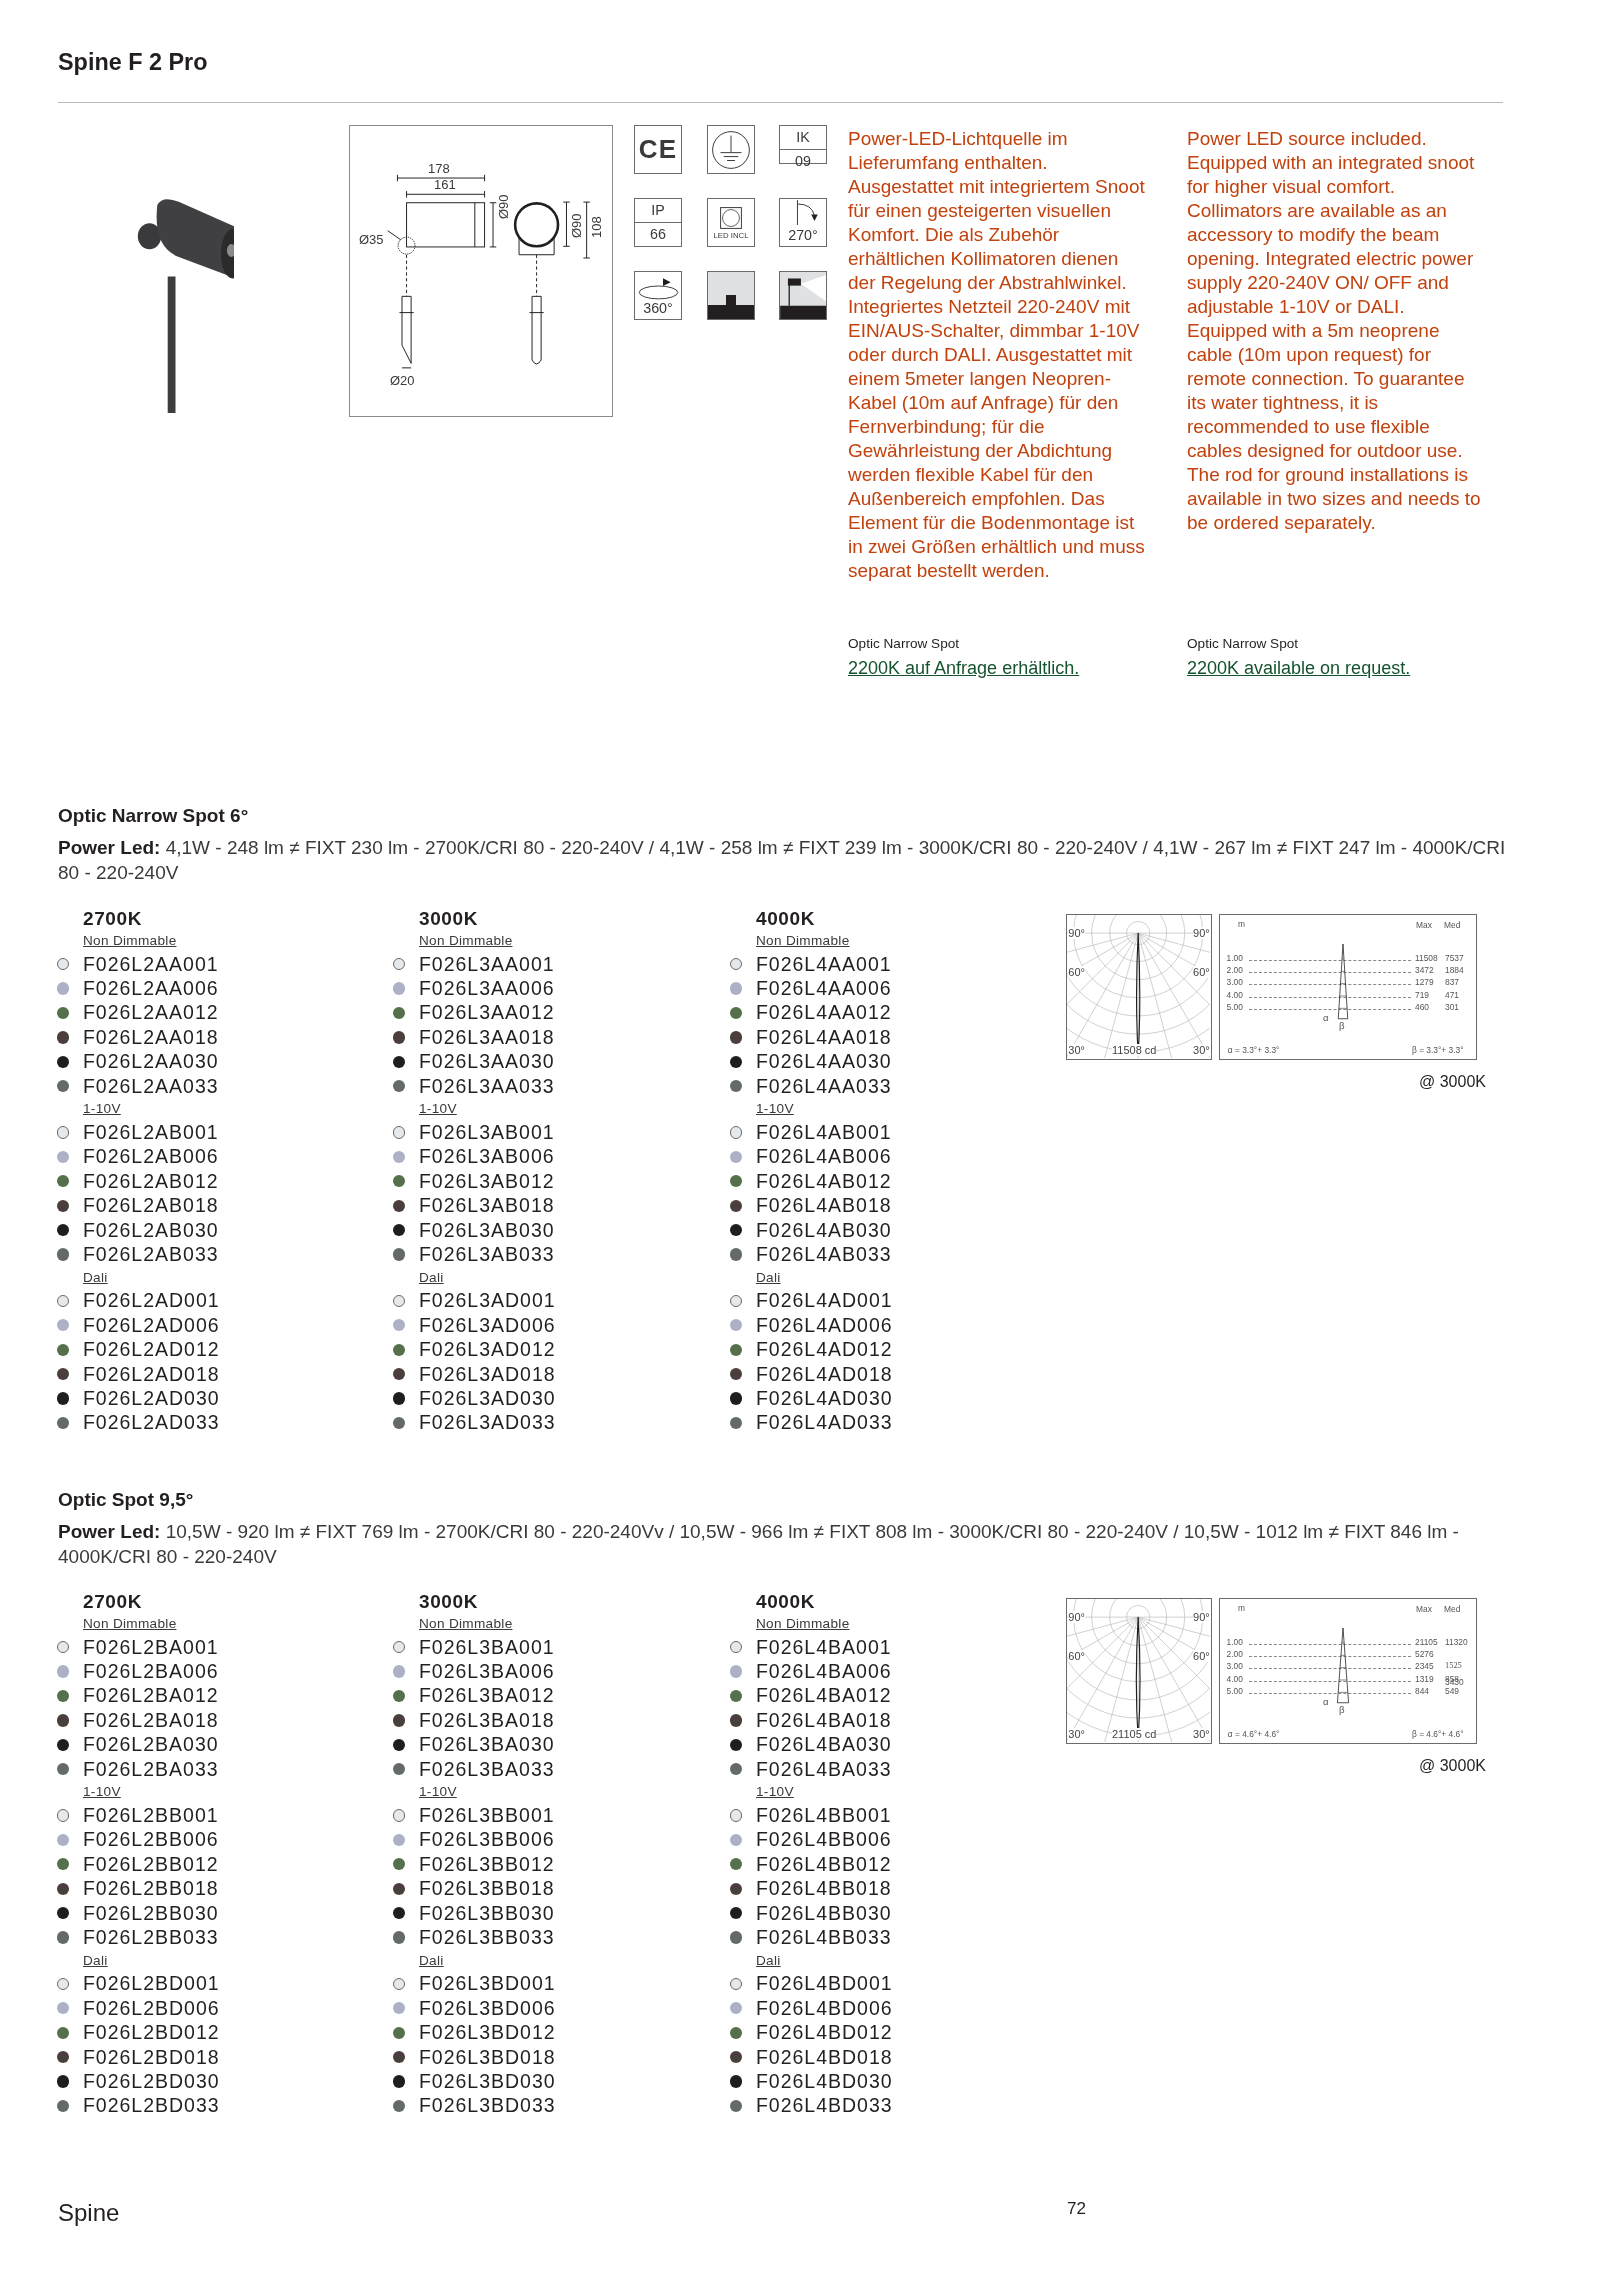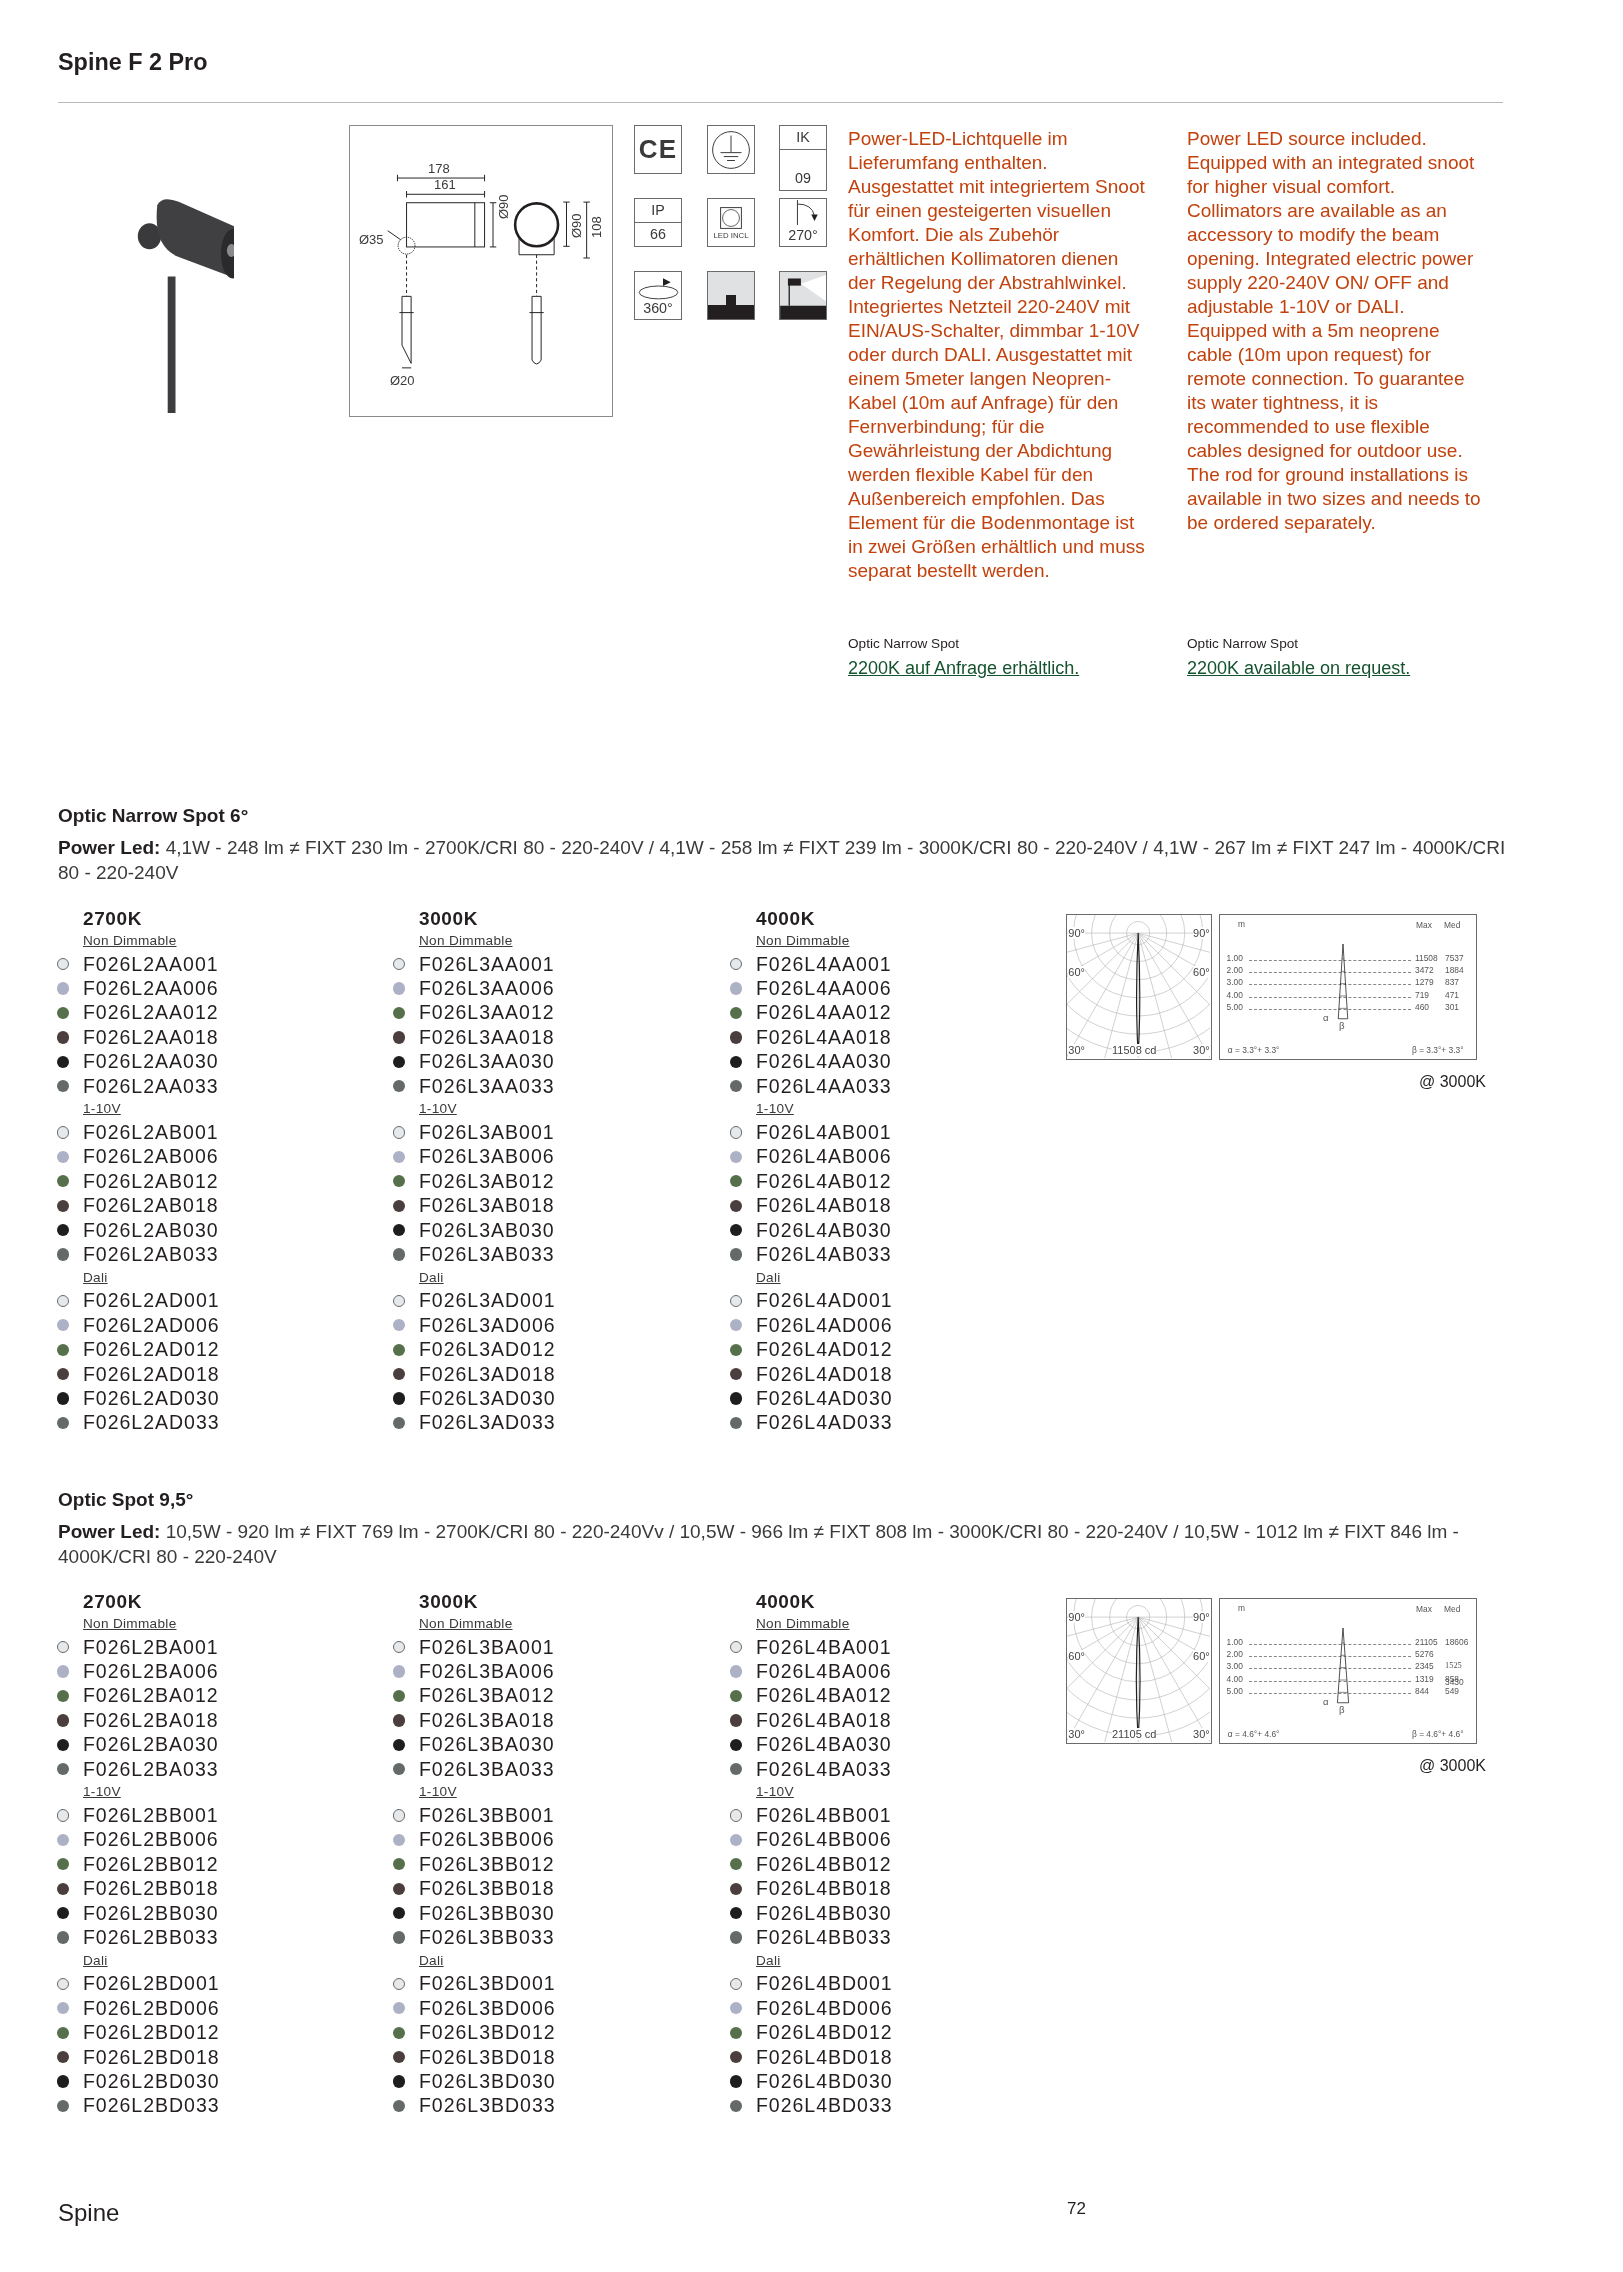--- a/index.html
+++ b/index.html
@@ -88,21 +88,21 @@
 </div>
 <div class="icon-box" style="left:707px;top:125px;height:49px">
   <svg width="42" height="42" viewBox="0 0 64 64">
       <circle cx="32" cy="32" r="28" fill="none" stroke="#3a3a3a" stroke-width="1.5"></circle>
       <line x1="32" y1="10" x2="32" y2="36" stroke="#3a3a3a" stroke-width="1.5"></line>
       <line x1="16" y1="36" x2="48" y2="36" stroke="#3a3a3a" stroke-width="1.5"></line>
       <line x1="21" y1="42" x2="43" y2="42" stroke="#3a3a3a" stroke-width="1.5"></line>
       <line x1="26" y1="48" x2="38" y2="48" stroke="#3a3a3a" stroke-width="1.5"></line>
     </svg>
 </div>
-<div class="icon-box" style="left:779px;top:125px;height:66px;justify-content:space-between">
+<div class="icon-box" style="left:779px;top:125px;height:39px;justify-content:space-between">
   <div style="height:23.4px;line-height:23.4px;width:100%;text-align:center;border-bottom:1.3px solid #6b6b6b">IK</div>
   <div style="height:23.4px;line-height:23.4px">09</div>
 </div>
 <div class="icon-box" style="left:634px;top:198px;height:49px;justify-content:space-between">
   <div style="height:23.4px;line-height:23.4px;width:100%;text-align:center;border-bottom:1.3px solid #6b6b6b">IP</div>
   <div style="height:23.4px;line-height:23.4px">66</div>
 </div>
 <div class="icon-box" style="left:707px;top:198px;height:49px">
   <svg width="26" height="26" viewBox="0 0 40 40">
       <rect x="4" y="4" width="32" height="32" fill="none" stroke="#3a3a3a" stroke-width="1.5"></rect>
@@ -708,21 +708,21 @@
       <line x1="110" y1="28" x2="410" y2="28.000000000000018" stroke="#b8b8b8" stroke-width="1"></line>
       <path d="M110 28 Q104.24 128 110 218 Q115.76 128 110 28 Z" fill="none" stroke="#231f20" stroke-width="1.8"></path>
     </svg><span style="position: absolute; font-size: 11px; color: rgb(68, 68, 68); background: rgb(255, 255, 255); left: 1.3px; top: 11.7px;">90°</span><span style="position: absolute; font-size: 11px; color: rgb(68, 68, 68); background: rgb(255, 255, 255); right: 1.3px; top: 11.7px;">90°</span><span style="position: absolute; font-size: 11px; color: rgb(68, 68, 68); background: rgb(255, 255, 255); left: 1.3px; top: 51px;">60°</span><span style="position: absolute; font-size: 11px; color: rgb(68, 68, 68); background: rgb(255, 255, 255); right: 1.3px; top: 51px;">60°</span><span style="position: absolute; font-size: 11px; color: rgb(68, 68, 68); background: rgb(255, 255, 255); left: 1.3px; top: 129px;">30°</span><span style="position: absolute; font-size: 11px; color: rgb(68, 68, 68); background: rgb(255, 255, 255); right: 1.3px; top: 129px;">30°</span><span style="position: absolute; font-size: 11px; color: rgb(68, 68, 68); background: rgb(255, 255, 255); left: 45px; top: 129px;">21105 cd</span></div>
 <div class="ltable" style="left: 1219px; top: 1598px;">
     <span style="position: absolute; left: 18px; top: 3.9px;">m</span>
     <span style="position: absolute; left: 196px; top: 5.2px;">Max</span>
     <span style="position: absolute; left: 224px; top: 5.2px;">Med</span>
     <span style="position: absolute; left: 6.5px; top: 38px;">1.00</span>
     <div style="position: absolute; left: 29px; top: 45px; width: 162px; border-top: 0.6px dashed rgb(136, 136, 136);"></div>
     <span style="position: absolute; left: 195px; top: 38px;">21105</span>
-    <span style="position: absolute; left: 225px; top: 38px;">18606</span>
+    <span style="position: absolute; left: 225px; top: 38px;">11320</span>
     <span style="position: absolute; left: 6.5px; top: 50px;">2.00</span>
     <div style="position: absolute; left: 29px; top: 57px; width: 162px; border-top: 0.6px dashed rgb(136, 136, 136);"></div>
     <span style="position: absolute; left: 195px; top: 50px;">5276</span>
     <span style="position: absolute; left: 225px; top: 50px; margin-top: 28px;">3430</span>
     <span style="position: absolute; left: 6.5px; top: 62px;">3.00</span>
     <div style="position: absolute; left: 29px; top: 69px; width: 162px; border-top: 0.6px dashed rgb(136, 136, 136);"></div>
     <span style="position: absolute; left: 195px; top: 62px;">2345</span>
     <span style="position: absolute; left: 225px; top: 62px; font-family: Liberation Serif, serif;">1525</span>
     <span style="position: absolute; left: 6.5px; top: 75px;">4.00</span>
     <div style="position: absolute; left: 29px; top: 82px; width: 162px; border-top: 0.6px dashed rgb(136, 136, 136);"></div>

